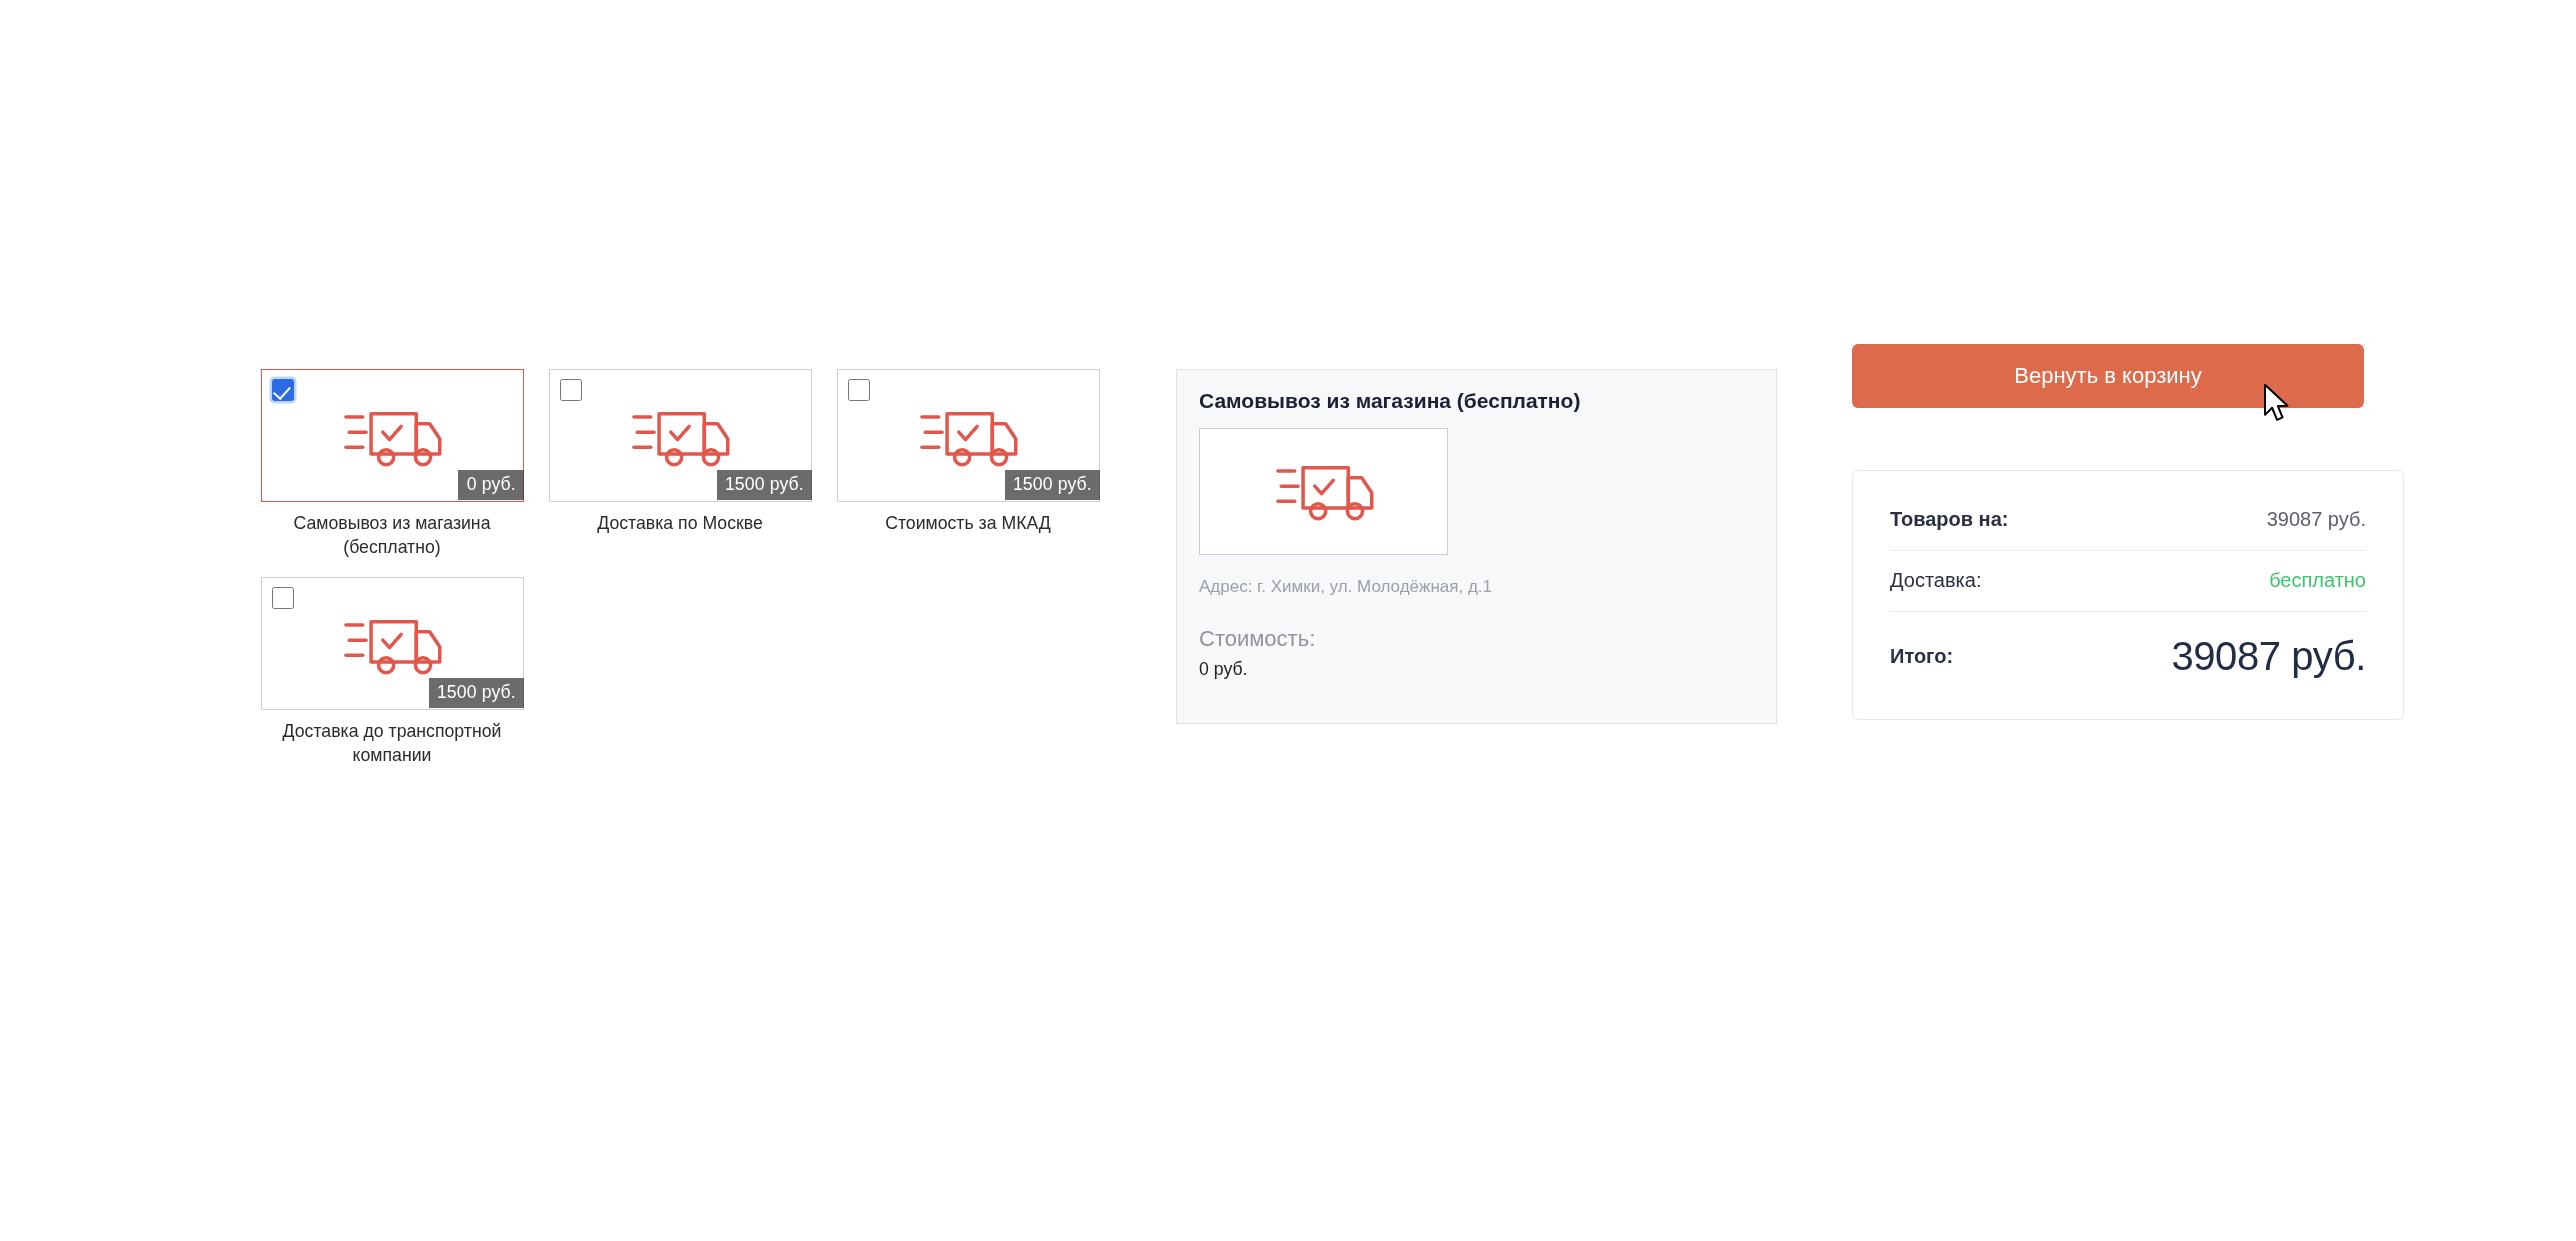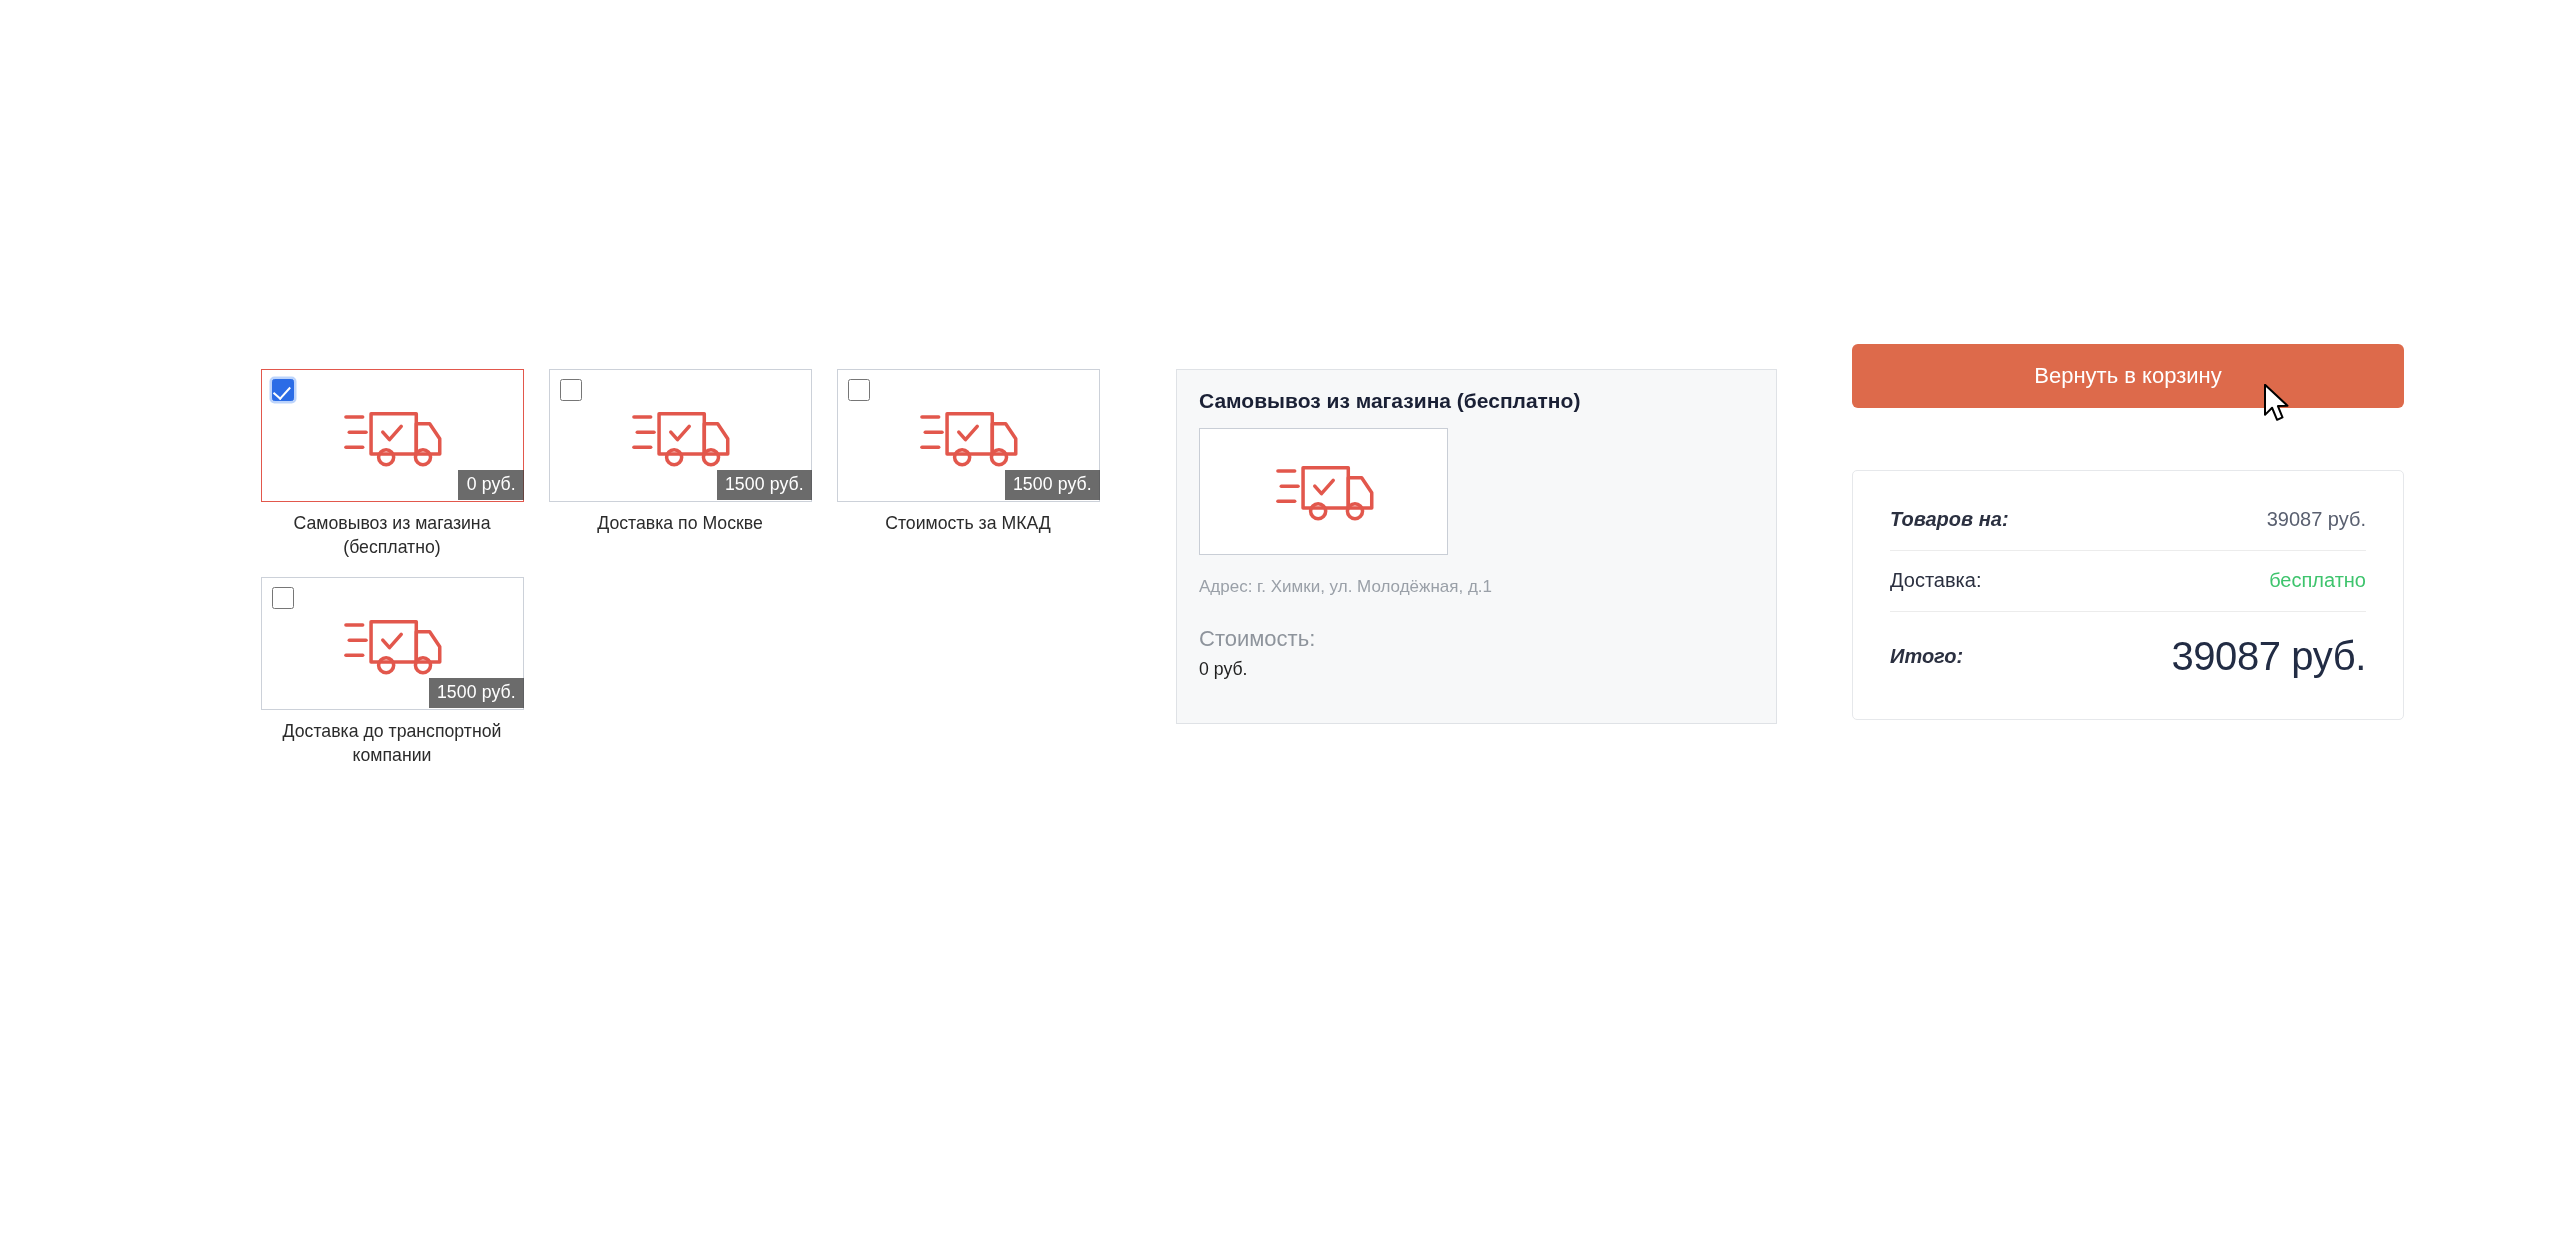--- a/index.html
+++ b/index.html
@@ -170,21 +170,21 @@
   }
 
   
   #right-col {
     position: absolute;
     left: 1852px;
     top: 344px;
     width: 552px;
   }
   #return-button {
-    width: 552px;
+    width: 512px;
     height: 64px;
     background: #dd6a4b;
     border: none;
     border-radius: 5.9px;
     color: #ffffff;
     font-size: 22px;
     font-family: "Liberation Sans", sans-serif;
     cursor: pointer;
     display: flex;
     align-items: center;
@@ -203,21 +203,21 @@
   .sum-row {
     display: flex;
     align-items: baseline;
     justify-content: space-between;
   }
   .sum-row.goods { padding-bottom: 18.6px; border-bottom: 0.8px solid #ececec; }
   .sum-row.shipping { padding: 18.6px 0; border-bottom: 0.8px solid #ececec; }
   .sum-row.total { padding-top: 22px; align-items: center; }
 
   .sum-label { font-size: 20px; color: #2b3040; }
-  .sum-label.bold { font-weight: bold; font-style: italic; }
+  .sum-label.bold { font-weight: bold; }
   .sum-value { font-size: 20px; color: #5a6070; }
   .sum-value.free { color: #3ec46d; }
   .sum-value.grand {
     font-size: 40px;
     color: #222c44;
     letter-spacing: -0.4px;
   }
 
   
   #cursor {

